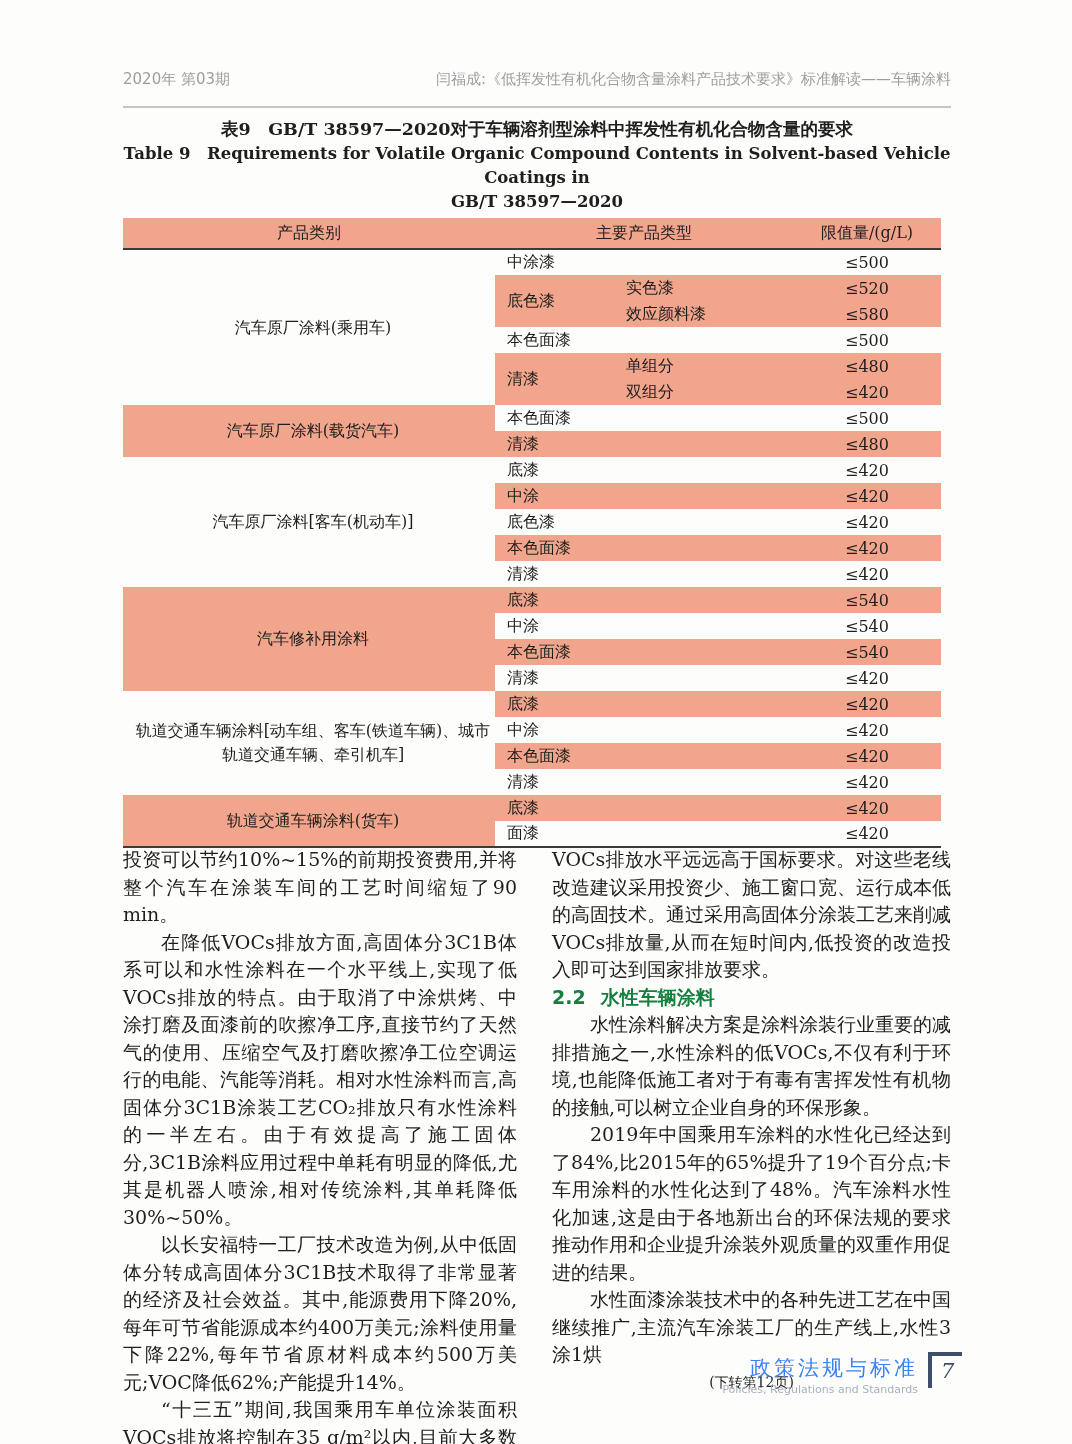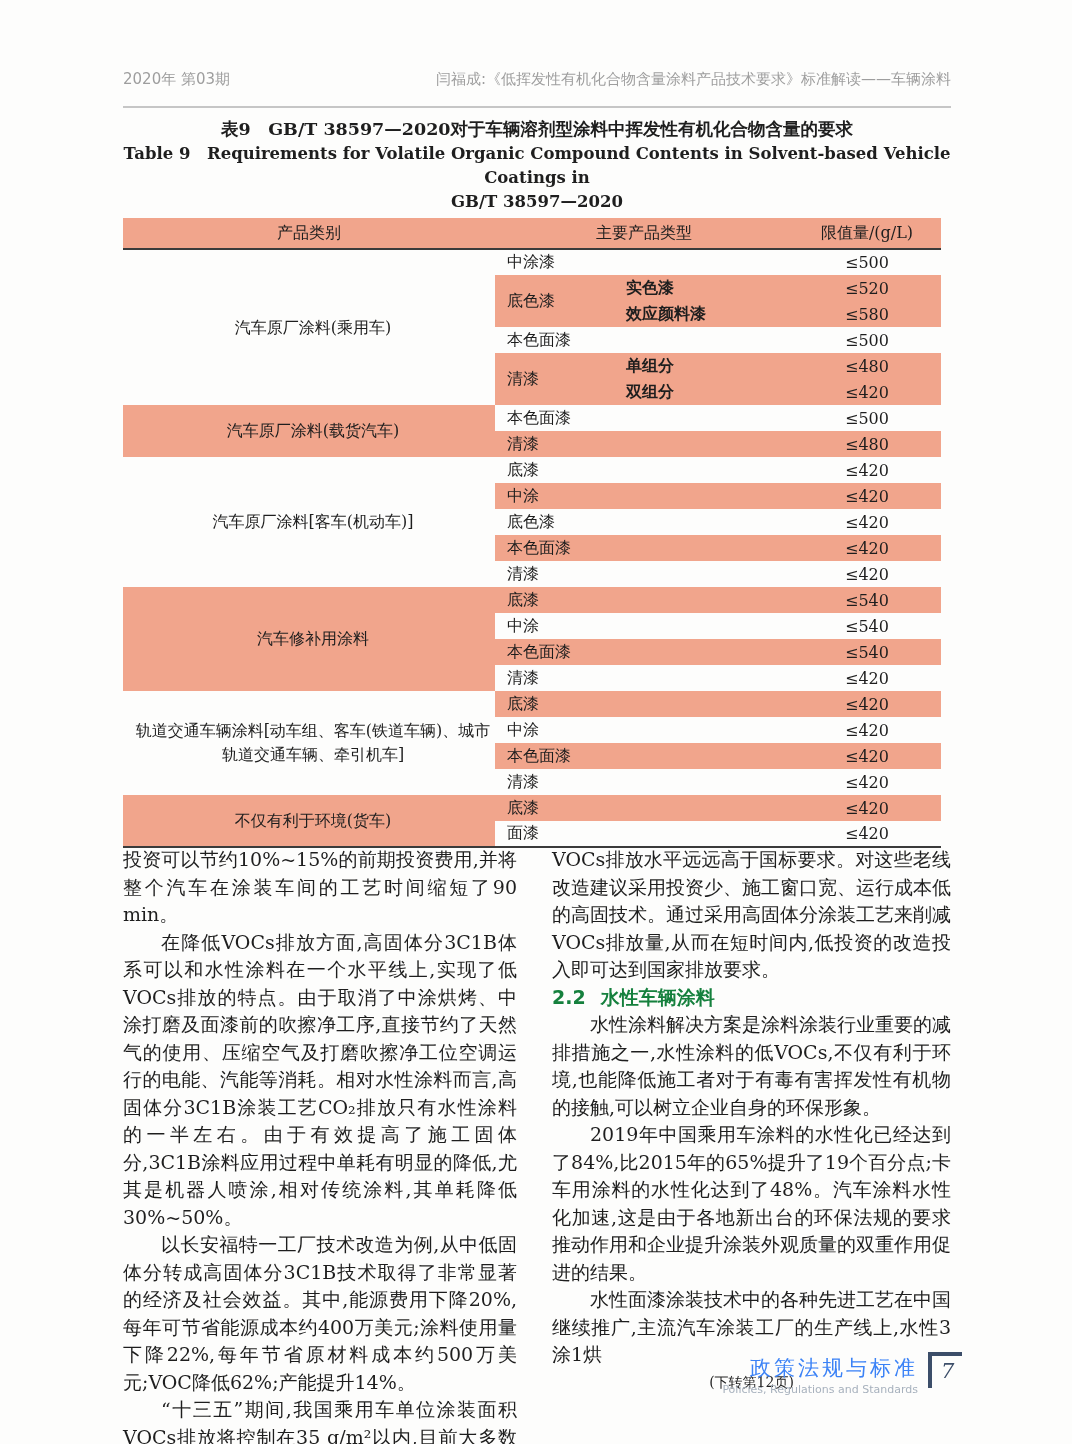--- a/index.html
+++ b/index.html
@@ -27,21 +27,21 @@
               font-size:16px; border-bottom:2px solid #3b3b3b; }
   table.voc col.c-cat  { width:372px; }
   table.voc col.c-type { width:125px; }
   table.voc col.c-sub  { width:173px; }
   table.voc col.c-lim  { width:148px; }
   table.voc thead tr { height:31px; border-bottom:2px solid #3b3b3b; }
   table.voc thead th { font-weight:normal; vertical-align:middle; }
   table.voc td { height:26px; vertical-align:middle; }
   table.voc td.cat  { text-align:center; padding-left:8px;  line-height:1.5; }
   table.voc td.type { text-align:left; padding-left:12px; }
-  table.voc td.sub  { text-align:left; padding-left:6px;font-weight:bold;  }
+  table.voc td.sub  { text-align:left; padding-left:6px;  }
   table.voc td.limit{ text-align:center; }
   .shade { background:#f1a58c; }
   thead tr.shade-h { background:#f1a58c; }
 
   
   .text-columns { position:absolute; left:123px; top:846px; width:828px;
                   display:flex; }
   .col { font-size:19px; line-height:27.5px; text-align:justify; }
   .col.left  { width:394px; margin-right:35px; }
   .col.right { width:399px; }
@@ -178,21 +178,21 @@
           </tr>
           <tr>
             <td class="type shade" colspan="2">本色面漆</td>
             <td class="limit shade">≤420</td>
           </tr>
           <tr>
             <td class="type" colspan="2">清漆</td>
             <td class="limit">≤420</td>
           </tr>
           <tr>
-            <td class="cat shade" rowspan="2">不仅有利于环境(货车)</td>
+            <td class="cat shade" rowspan="2">轨道交通车辆涂料(货车)</td>
             <td class="type shade" colspan="2">底漆</td>
             <td class="limit shade">≤420</td>
           </tr>
           <tr>
             <td class="type" colspan="2">面漆</td>
             <td class="limit">≤420</td>
           </tr>
         </tbody>
     </table>
   </section>

